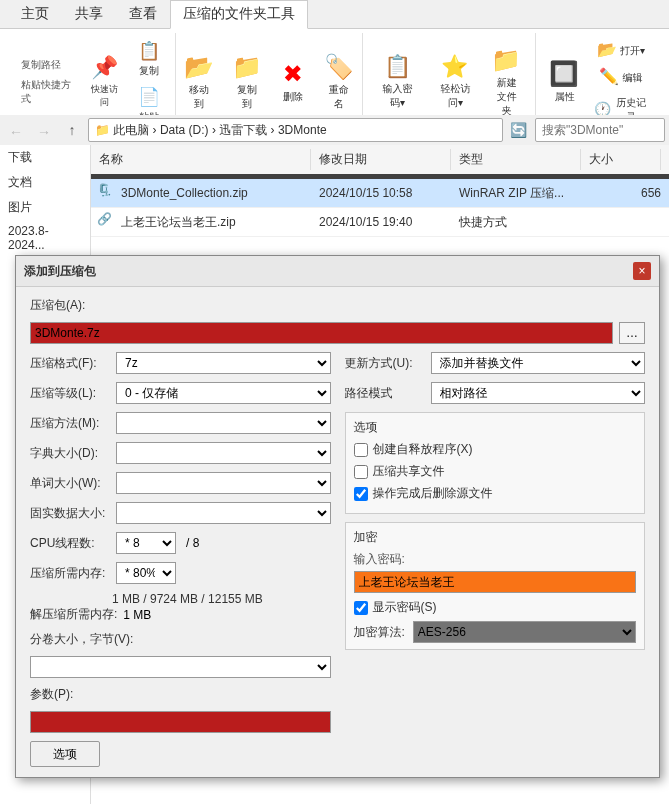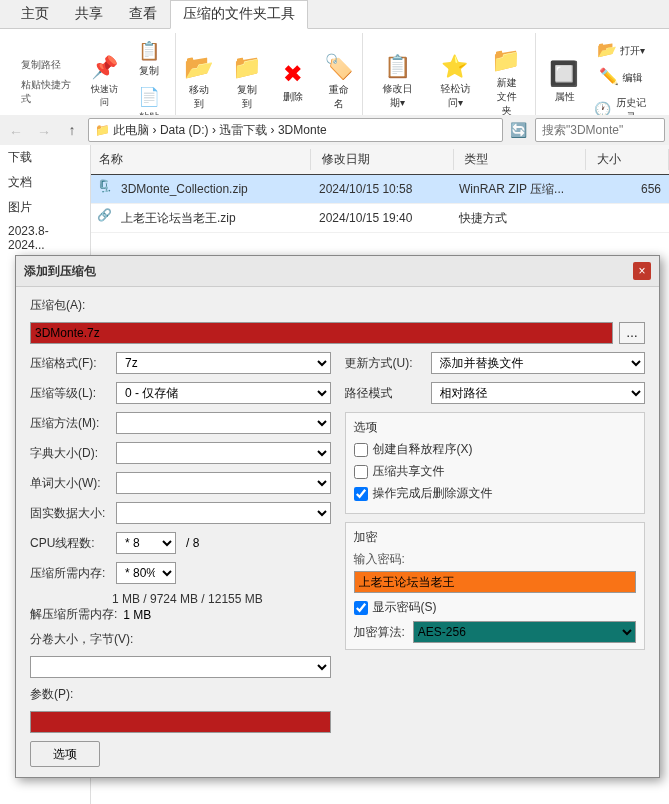--- a/index.html
+++ b/index.html
@@ -163,23 +163,22 @@
     }
 
     .file-list {
       flex: 1;
       background: white;
     }
 
     .file-list-header {
       display: flex;
       background: #f5f5f5;
-      border-bottom: 1px solid #404040;
+      border-bottom: 5px solid #404040;
       padding: 4px 0;
-      justify-content: space-between;
     }
 
     .col-header {
       padding: 2px 8px;
       font-size: 12px;
       color: #333;
       border-right: 1px solid #ddd;
       cursor: pointer;
     }
 
@@ -355,21 +354,21 @@
       background: #f0f0f0;
       font-size: 12px;
       cursor: pointer;
       display: flex; align-items: center; justify-content: center;
       border-radius: 2px;
     }
 
     .inline-select {
       height: 22px;
       border: 1px solid #999;
-      background: #0f766e;
+      background: #737373;
       font-size: 12px;
       cursor: pointer;
     }
 
     .encrypt-row {
       display: flex;
       align-items: center;
       gap: 8px;
     }
   </style>
@@ -432,21 +431,21 @@
             <span class="label">重命名</span>
           </div>
         </div>
         <div class="ribbon-group-label">组织</div>
       </div>
 
       <div class="ribbon-group">
         <div class="ribbon-group-btns">
           <div class="ribbon-btn">
             <span style="font-size:22px;">📋</span>
-            <span class="label">修改日期▾</span>
+            <span class="label">输入密码▾</span>
           </div>
           <div class="ribbon-btn">
             <span style="font-size:22px;">⭐</span>
             <span class="label">轻松访问▾</span>
           </div>
           <div class="ribbon-btn">
             <span style="font-size:24px;">📁</span>
             <span class="label">新建<br>文件夹</span>
           </div>
         </div>

